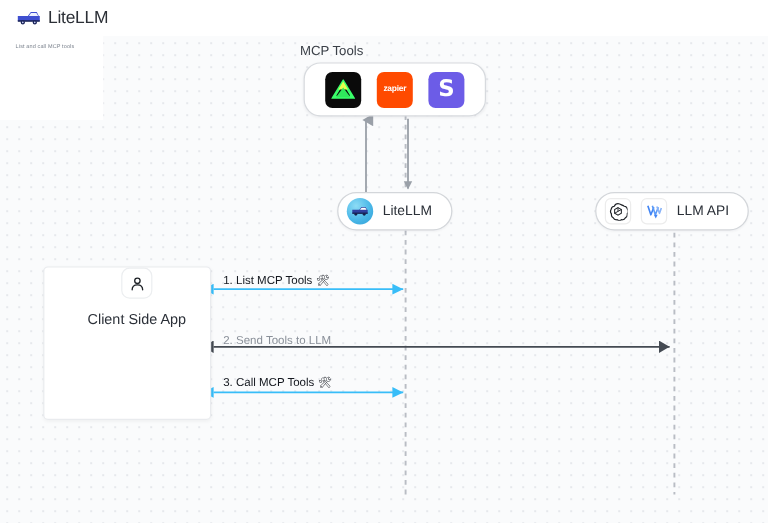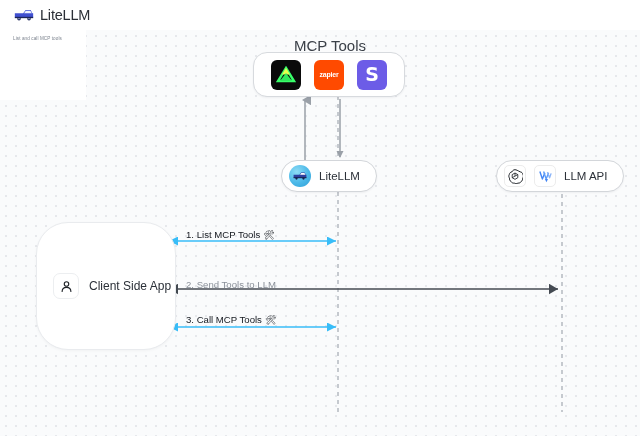--- a/index.html
+++ b/index.html
@@ -87,22 +87,21 @@
 
   
   .node { position: absolute; z-index: 20; }
 
   
   #mcp-tools-title {
     position: absolute;
     left: 250px;
     top: 37px;
     width: 160px;
-    text-align: center;
-    font-size: 15px;
+    font-size: 11px;
     color: #3b4048;
     z-index: 25;
   }
   #mcp-tools-box {
     left: 253px;
     top: 52px;
     width: 152px;
     height: 45px;
     background: #ffffff;
     border: 1.6px solid #d7dade;
@@ -175,26 +174,27 @@
   }
 
   
   #node-client {
     left: 36px;
     top: 222px;
     width: 140px;
     height: 128px;
     background: #ffffff;
     border: 1px solid #e9ebee;
-    border-radius: 32px;
+    border-radius: 4px;
     display: flex;
     align-items: center;
     padding-left: 16px;
     gap: 10px;
     box-shadow: 0 1px 3px rgba(20,24,31,0.04);
+    flex-direction: column;
   }
   #client-person-icon-box {
     width: 26px; height: 26px;
     border-radius: 7px;
     border: 1px solid #eceef0;
     background: #fff;
     display: flex; align-items: center; justify-content: center;
     flex: none;
   }
   #client-label { font-size: 12px; color: #2b3038; white-space: nowrap; }

